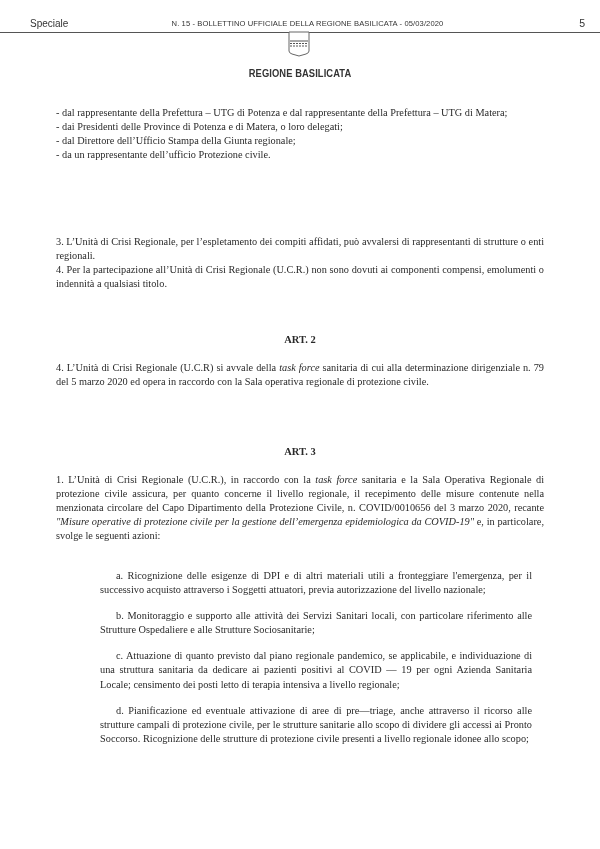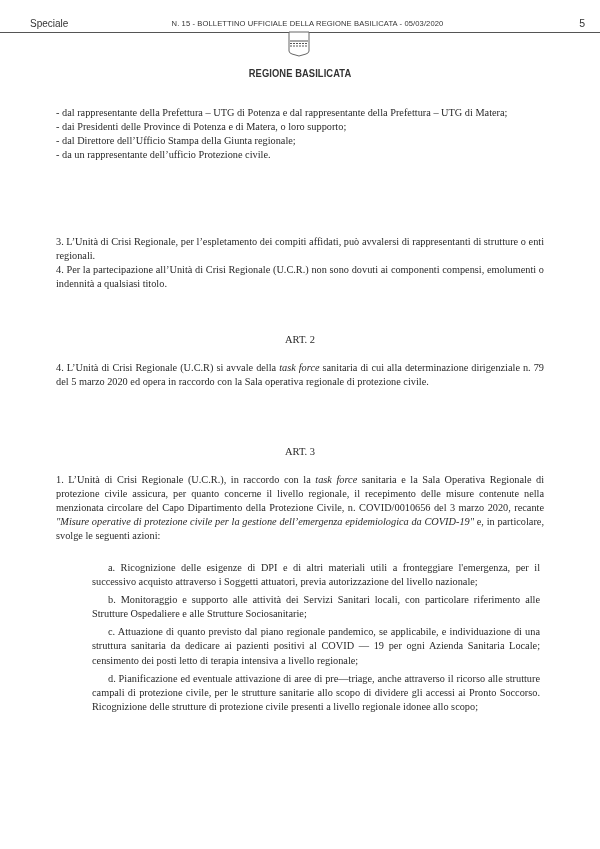--- a/index.html
+++ b/index.html
@@ -19,22 +19,22 @@
       font-family: "Liberation Sans", sans-serif; font-weight: bold; font-size: 11px;
       color: #333; letter-spacing: 0.1px; transform: scaleX(0.85);
     }
 
     .body {
       position: absolute; left: 56px; width: 488px;
       font-family: "Liberation Serif", serif; font-size: 10.3px; line-height: 14.1px;
       color: #2a2a2a;
     }
     .p { margin: 0; text-align: justify; }
-    .art { text-align: center; font-weight: normal; font-size: 10.5px; margin: 0; }
-    .sub { text-indent: 16px; text-align: justify; margin: 4px; padding-left: 0; }
+    .art { text-align: center; font-weight: bold; font-size: 10.5px; margin: 0; }
+    .sub { text-indent: 16px; text-align: justify; margin: 12px; padding-left: 0; }
     .blk1 { top: 106px; }
     .blk2 { top: 235px; }
     .art2 { top: 333px; }
     .blk3 { top: 361px; }
     .art3 { top: 445px; }
     .blk4 { top: 473px; }
     .blk5 { top: 557px; left: 88px; width: 456px; }
     em { font-style: italic; }
   </style>
 </head>
@@ -50,21 +50,21 @@
 <svg class="crest" viewBox="0 0 22 26">
   <path d="M1 1 H21 V20 Q21 22 18 23 L11 25 L4 23 Q1 22 1 20 Z" fill="#fff" stroke="#666" stroke-width="1"></path>
   <line x1="2" y1="10" x2="20" y2="10" stroke="#555" stroke-width="1"></line>
   <line x1="2" y1="12.5" x2="20" y2="12.5" stroke="#555" stroke-width="1" stroke-dasharray="2 1"></line>
   <line x1="2" y1="15" x2="20" y2="15" stroke="#555" stroke-width="1" stroke-dasharray="2 1"></line>
 </svg>
 <div class="region-title">REGIONE BASILICATA</div>
 
 <div class="body blk1">
   <p class="p">- dal rappresentante della Prefettura – UTG di Potenza e dal rappresentante della Prefettura – UTG di Matera;</p>
-  <p class="p">- dai Presidenti delle Province di Potenza e di Matera, o loro supporto;</p>
+  <p class="p">- dai Presidenti delle Province di Potenza e di Matera, o loro delegati;</p>
   <p class="p">- dal Direttore dell’Ufficio Stampa della Giunta regionale;</p>
   <p class="p">- da un rappresentante dell’ufficio Protezione civile.</p>
 </div>
 
 <div class="body blk2">
   <p class="p">3. L’Unità di Crisi Regionale, per l’espletamento dei compiti affidati, può avvalersi di rappresentanti di strutture o enti regionali.</p>
   <p class="p">4. Per la partecipazione all’Unità di Crisi Regionale (U.C.R.) non sono dovuti ai componenti compensi, emolumenti o indennità a qualsiasi titolo.</p>
 </div>
 
 <div class="body art2">

